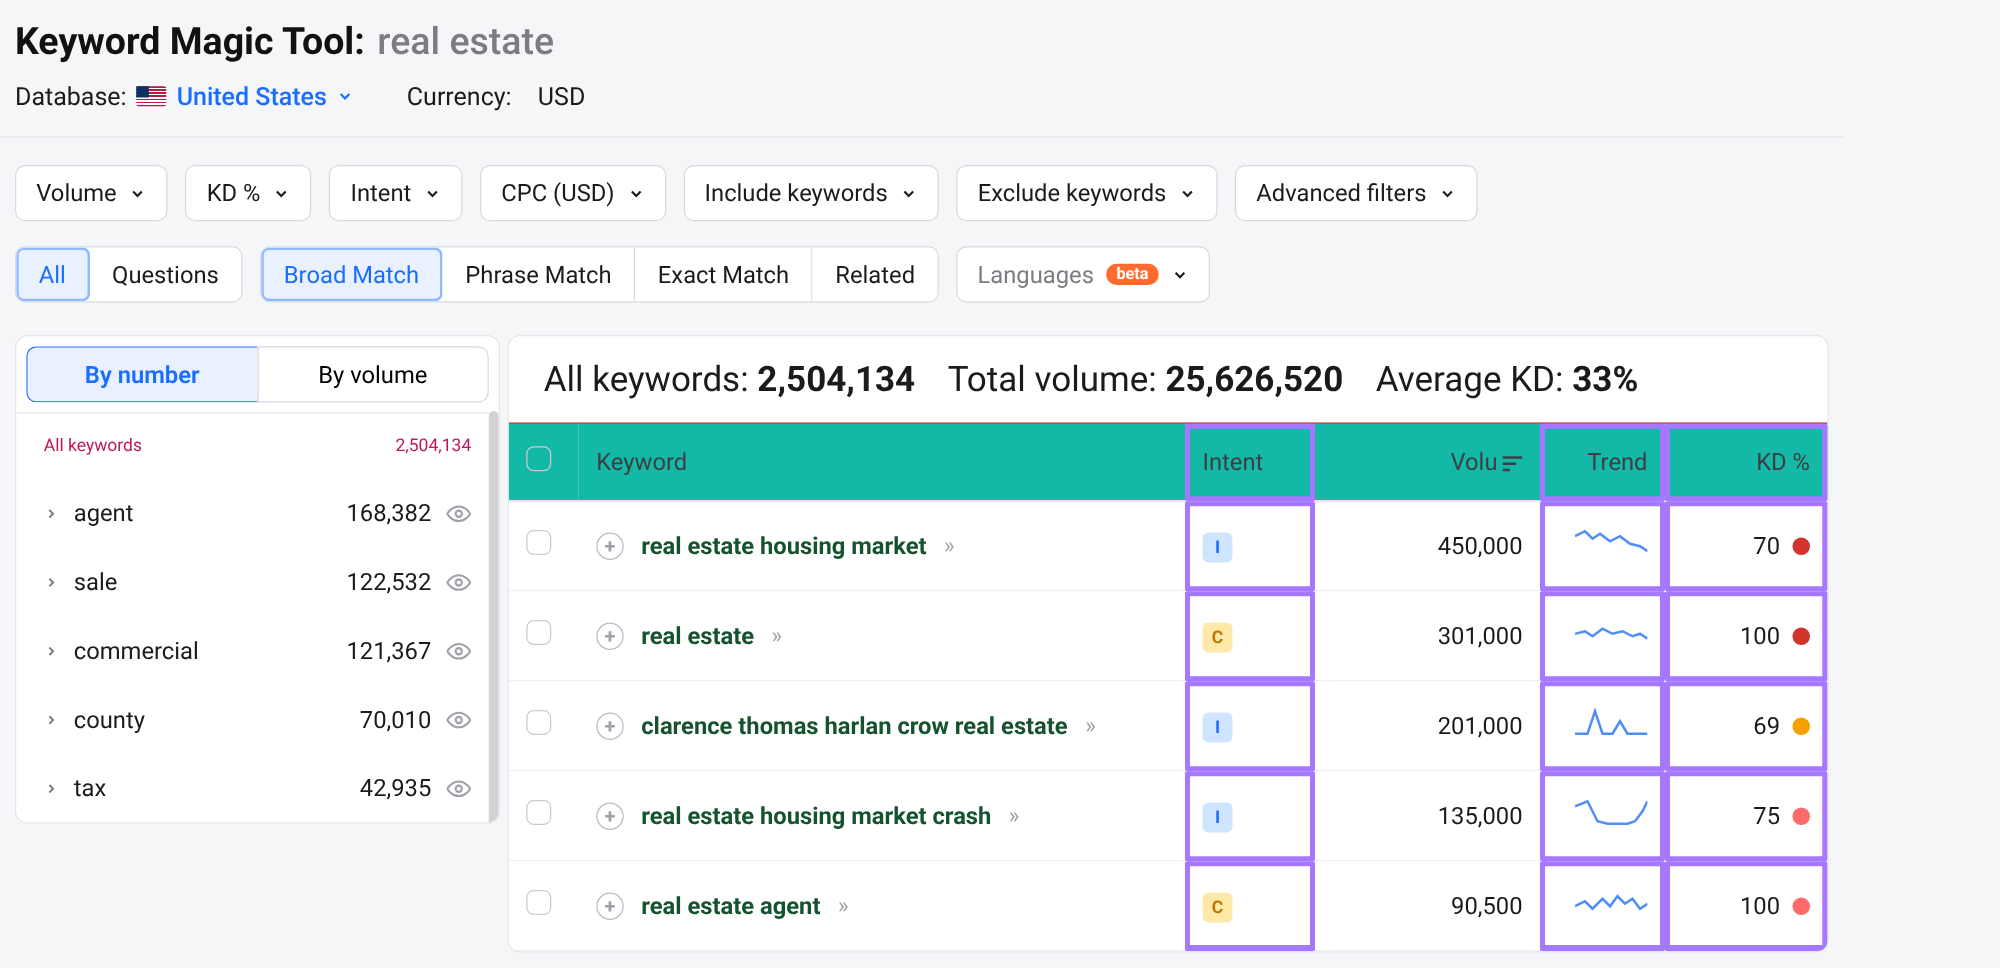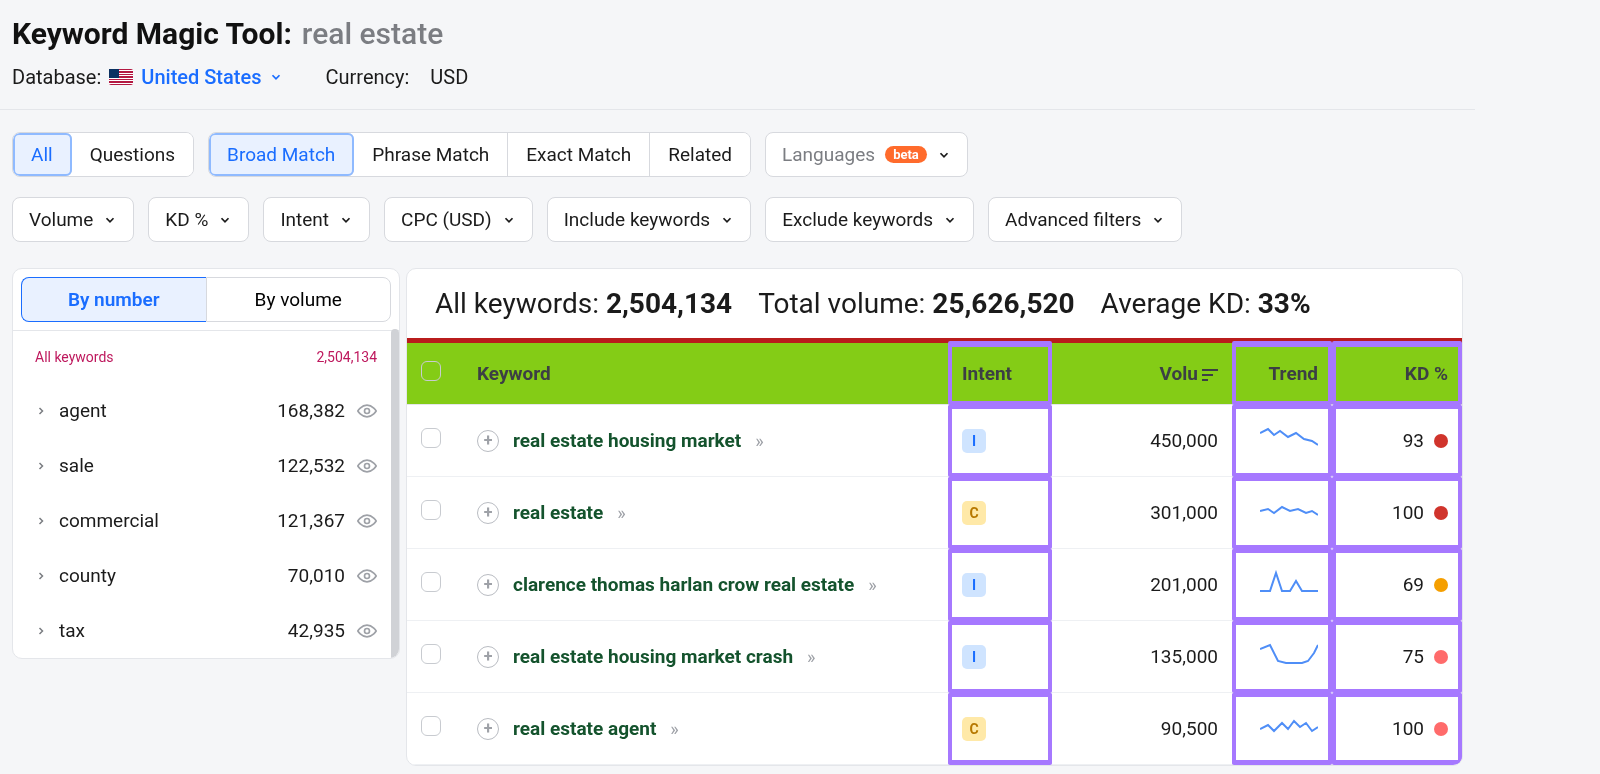--- a/index.html
+++ b/index.html
@@ -39,21 +39,21 @@
   .side-item{display:flex;align-items:center;gap:12px;padding:16px 22px;font-size:19px;color:#1b1b1b}
   .side-item .chev-r{width:12px;height:12px;color:#7b7d82}
   .side-item .name{flex:1}
   .side-item .count{color:#1b1b1b}
   .eye{width:20px;height:20px;color:#7b7d82}
   
   .main{flex:1;background:#fff;border:1px solid #e4e6ea;border-radius:10px;overflow:hidden}
   .summary{display:flex;gap:26px;align-items:center;padding:18px 28px;font-size:28px;color:#1b1b1b;flex-wrap:wrap}
   .summary b{font-weight:700}
   table{width:100%;border-collapse:collapse}
-  thead th{background:#84cc16;font-weight:700;color:#3c3f44;text-align:left;padding:18px 14px;font-size:19px;border-top:5px solid #b91c1c;border-bottom:1px solid #e4e6ea}
+  thead th{background:#14b8a6;font-weight:400;color:#3c3f44;text-align:left;padding:18px 14px;font-size:19px;border-top:1px solid #b91c1c;border-bottom:1px solid #e4e6ea}
   thead th.right{text-align:right}
   tbody td{padding:18px 14px;font-size:19px;border-bottom:1px solid #eef0f3;vertical-align:middle}
   tbody td.right{text-align:right}
   .kcell{display:flex;align-items:center;gap:14px}
   .plus{width:22px;height:22px;border:1.5px solid #b9bcc2;border-radius:50%;display:inline-flex;align-items:center;justify-content:center;color:#9ea1a7;font-weight:700;font-size:16px}
   .klink{color:#14532d;font-weight:700}
   .dchev{color:#9ea1a7;font-size:18px;letter-spacing:-4px}
   .cb{width:20px;height:20px;border:1.5px solid #c8cbd0;border-radius:6px;display:inline-block}
   .intent-badge{display:inline-flex;align-items:center;justify-content:center;width:24px;height:24px;border-radius:5px;font-size:14px;font-weight:700}
   .intent-I{background:#cfe4ff;color:#1a6dff}
@@ -92,81 +92,81 @@
       </div>
       <div class="meta-item">
         <span>Currency:</span>&nbsp;<span>USD</span>
       </div>
     </div>
   </div>
   <div class="divider"></div>
 
   <div class="toolbar">
     <div class="row">
+      <div class="pill">
+          <span>Volume</span>
+          <svg class="chev" viewBox="0 0 24 24" fill="none" stroke="#1b1b1b" stroke-width="3">
+            <polyline points="6 9 12 15 18 9"></polyline>
+          </svg>
+        </div>
+      <div class="pill">
+          <span>KD %</span>
+          <svg class="chev" viewBox="0 0 24 24" fill="none" stroke="#1b1b1b" stroke-width="3">
+            <polyline points="6 9 12 15 18 9"></polyline>
+          </svg>
+        </div>
+      <div class="pill">
+          <span>Intent</span>
+          <svg class="chev" viewBox="0 0 24 24" fill="none" stroke="#1b1b1b" stroke-width="3">
+            <polyline points="6 9 12 15 18 9"></polyline>
+          </svg>
+        </div>
+      <div class="pill">
+          <span>CPC (USD)</span>
+          <svg class="chev" viewBox="0 0 24 24" fill="none" stroke="#1b1b1b" stroke-width="3">
+            <polyline points="6 9 12 15 18 9"></polyline>
+          </svg>
+        </div>
+      <div class="pill">
+          <span>Include keywords</span>
+          <svg class="chev" viewBox="0 0 24 24" fill="none" stroke="#1b1b1b" stroke-width="3">
+            <polyline points="6 9 12 15 18 9"></polyline>
+          </svg>
+        </div>
+      <div class="pill">
+          <span>Exclude keywords</span>
+          <svg class="chev" viewBox="0 0 24 24" fill="none" stroke="#1b1b1b" stroke-width="3">
+            <polyline points="6 9 12 15 18 9"></polyline>
+          </svg>
+        </div>
+      <div class="pill">
+          <span>Advanced filters</span>
+          <svg class="chev" viewBox="0 0 24 24" fill="none" stroke="#1b1b1b" stroke-width="3">
+            <polyline points="6 9 12 15 18 9"></polyline>
+          </svg>
+        </div>
+    </div>
+    <div class="row">
       <div class="seg">
         <button class="active">All</button>
         <button>Questions</button>
       </div>
       <div class="seg">
         <button class="active">Broad Match</button>
         <button>Phrase Match</button>
         <button>Exact Match</button>
         <button>Related</button>
       </div>
       <div class="pill">
         <span class="muted">Languages</span>
         <span class="beta">beta</span>
         <svg class="chev" viewBox="0 0 24 24" fill="none" stroke="#1b1b1b" stroke-width="3">
             <polyline points="6 9 12 15 18 9"></polyline>
           </svg>
       </div>
-    </div>
-    <div class="row">
-      <div class="pill">
-          <span>Volume</span>
-          <svg class="chev" viewBox="0 0 24 24" fill="none" stroke="#1b1b1b" stroke-width="3">
-            <polyline points="6 9 12 15 18 9"></polyline>
-          </svg>
-        </div>
-      <div class="pill">
-          <span>KD %</span>
-          <svg class="chev" viewBox="0 0 24 24" fill="none" stroke="#1b1b1b" stroke-width="3">
-            <polyline points="6 9 12 15 18 9"></polyline>
-          </svg>
-        </div>
-      <div class="pill">
-          <span>Intent</span>
-          <svg class="chev" viewBox="0 0 24 24" fill="none" stroke="#1b1b1b" stroke-width="3">
-            <polyline points="6 9 12 15 18 9"></polyline>
-          </svg>
-        </div>
-      <div class="pill">
-          <span>CPC (USD)</span>
-          <svg class="chev" viewBox="0 0 24 24" fill="none" stroke="#1b1b1b" stroke-width="3">
-            <polyline points="6 9 12 15 18 9"></polyline>
-          </svg>
-        </div>
-      <div class="pill">
-          <span>Include keywords</span>
-          <svg class="chev" viewBox="0 0 24 24" fill="none" stroke="#1b1b1b" stroke-width="3">
-            <polyline points="6 9 12 15 18 9"></polyline>
-          </svg>
-        </div>
-      <div class="pill">
-          <span>Exclude keywords</span>
-          <svg class="chev" viewBox="0 0 24 24" fill="none" stroke="#1b1b1b" stroke-width="3">
-            <polyline points="6 9 12 15 18 9"></polyline>
-          </svg>
-        </div>
-      <div class="pill">
-          <span>Advanced filters</span>
-          <svg class="chev" viewBox="0 0 24 24" fill="none" stroke="#1b1b1b" stroke-width="3">
-            <polyline points="6 9 12 15 18 9"></polyline>
-          </svg>
-        </div>
     </div>
   </div>
 
   <div class="content">
 
     <div class="sidebar">
       <div class="side-tabs">
         <button class="active">By number</button>
         <button>By volume</button>
       </div>
@@ -272,21 +272,21 @@
       <a class="klink">real estate housing market</a>
       <span class="dchev">»</span>
     </div>
               </td>
     <td class="hl"><span class="intent-badge intent-I">I</span></td>
     <td class="right">450,000</td>
     <td class="hl right"><svg class="spark" viewBox="0 0 58 30">
                   <path d="M0 10 L8 6 L14 12 L20 8 L28 14 L36 10 L44 16 L52 18 L58 22" fill="none" stroke="#4f8ef7" stroke-width="2"></path>
                 </svg></td>
     <td class="hl right"><span class="kd-cell">
-                  <span>93</span>
+                  <span>70</span>
                   <span class="dot dot-red"></span>
                 </span></td>
             </tr>
             <tr>
     <td><span class="cb"></span></td>
     <td>
                 <div class="kcell">
       <span class="plus">+</span>
       <a class="klink">real estate</a>
       <span class="dchev">»</span>

